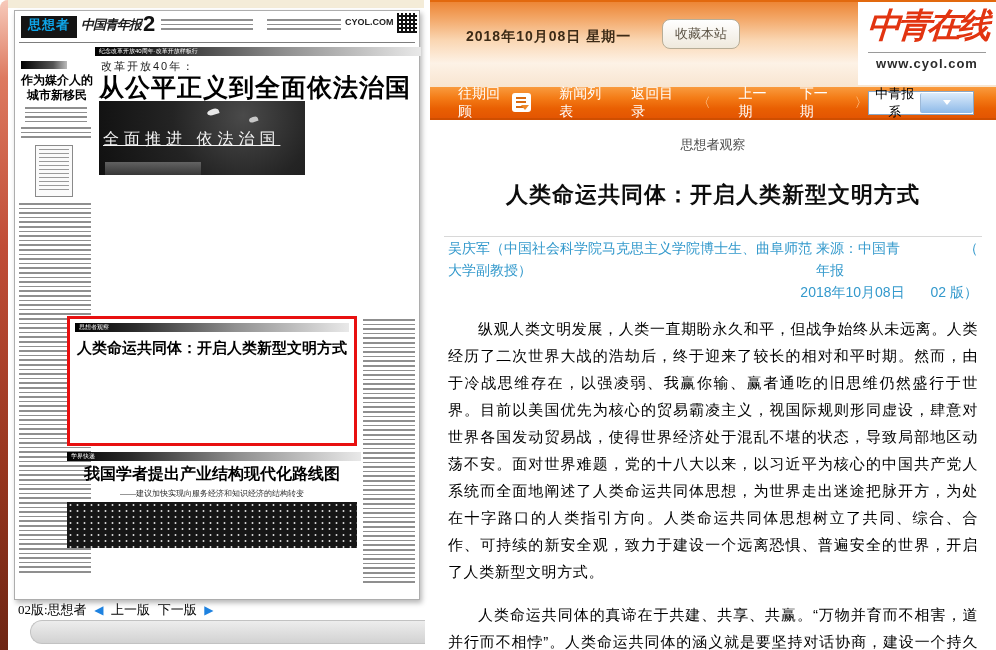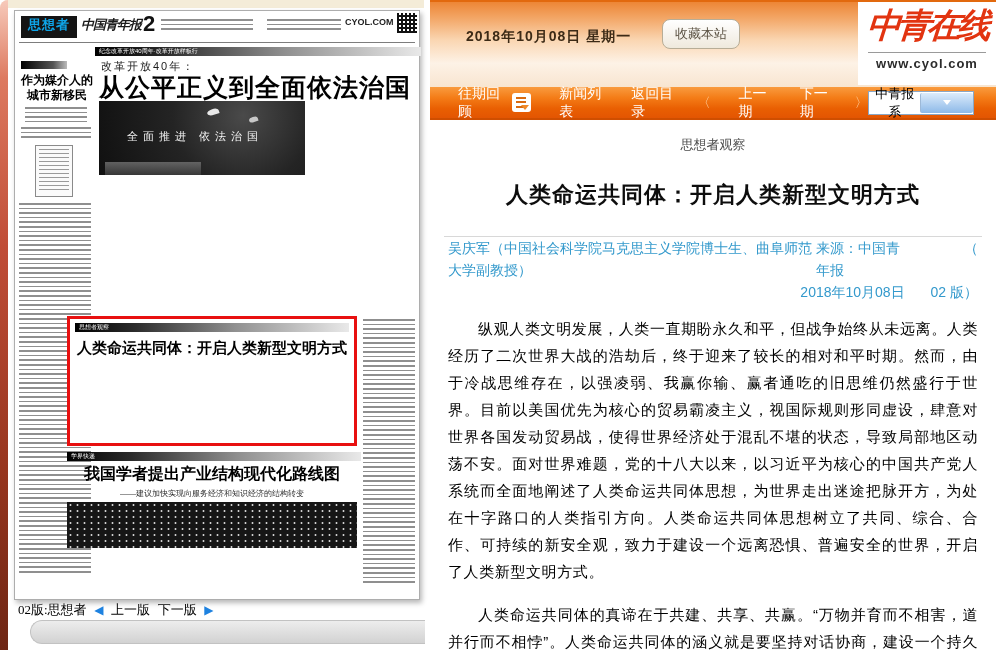--- a/index.html
+++ b/index.html
@@ -38,21 +38,21 @@
   .side-banner{left:6px;top:50px;width:46px;height:8px;background:linear-gradient(90deg,#000,#555 70%,#bbb);}
   .side-title{left:2px;top:62px;width:80px;font-size:12px;font-weight:bold;color:#000;text-align:center;line-height:15px;}
   .side-sub{left:10px;top:96px;width:62px;height:15px;}
   .side-auth{left:6px;top:116px;width:70px;height:13px;}
   .side-img{left:20px;top:134px;width:36px;height:50px;background:#fafafa;border:1px solid #8a8a8a;}
   .side-img i{position:absolute;left:3px;top:3px;right:3px;bottom:3px;display:block;
     background-image:repeating-linear-gradient(180deg,#9a9a9a 0 1.3px,transparent 1.3px 4px);}
   .side-sim{left:4px;top:192px;width:72px;height:372px;}
   .photo{left:84px;top:90px;width:206px;height:74px;overflow:hidden;
     background:radial-gradient(circle at 70% 20%,#4a4a4a 0%,#242424 45%,#101010 100%);}
-  .photo-caption{left:28px;top:28px;font-size:11px;color:#f5f5f5;letter-spacing:5px;white-space:nowrap;}
+  .photo-caption{left:4px;top:28px;font-size:16px;color:#f5f5f5;letter-spacing:5px;white-space:nowrap;text-decoration:underline;}
   .dove{background:#e8e8e8;border-radius:60% 60% 0 60%;transform:rotate(-18deg);}
   .dove1{left:108px;top:8px;width:12px;height:6px;}
   .dove2{left:150px;top:16px;width:9px;height:5px;opacity:.8;}
   .building{left:6px;bottom:0;width:96px;height:13px;background:linear-gradient(180deg,#6e6e6e,#3c3c3c);opacity:.85;}
   .rcol-top{left:294px;top:90px;width:106px;height:214px;}
   .mid-cols{left:84px;top:170px;width:206px;height:132px;}
   .red-box{left:52px;top:305px;width:284px;height:124px;background:#fff;border:3px solid #e81010;z-index:3;}
   .red-box *{position:static;}
   .hl-banner{display:block;margin:4px 5px 0 5px;}
   .hl-headline{display:block;margin-top:7px;text-align:center;font-size:15px;font-weight:bold;color:#000;white-space:nowrap;}

